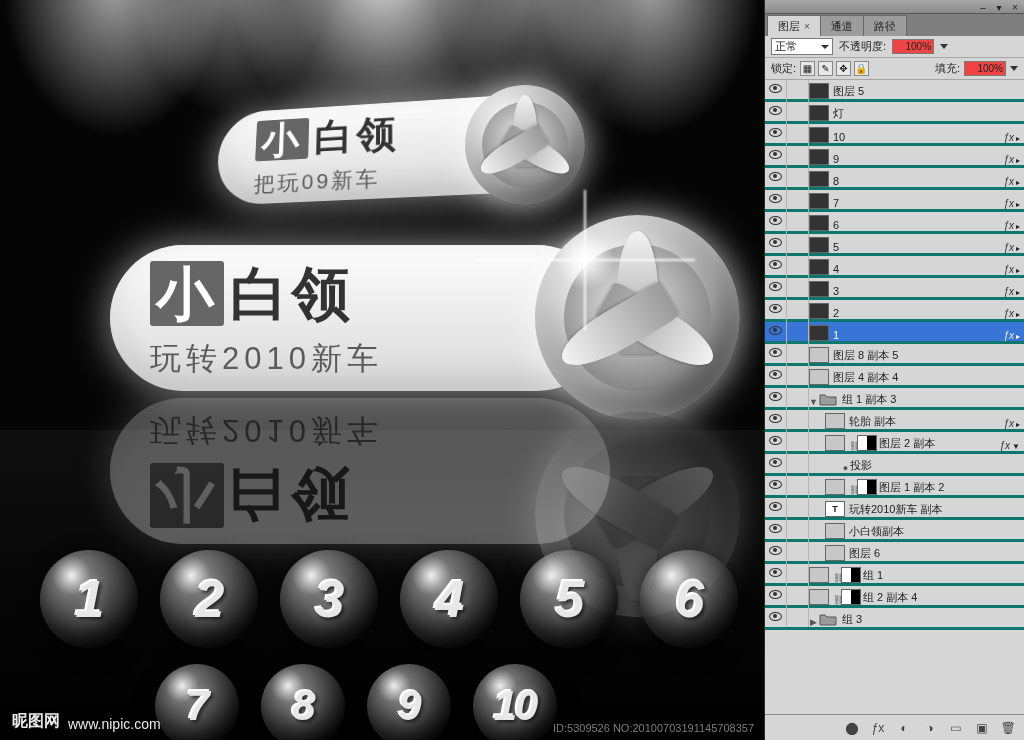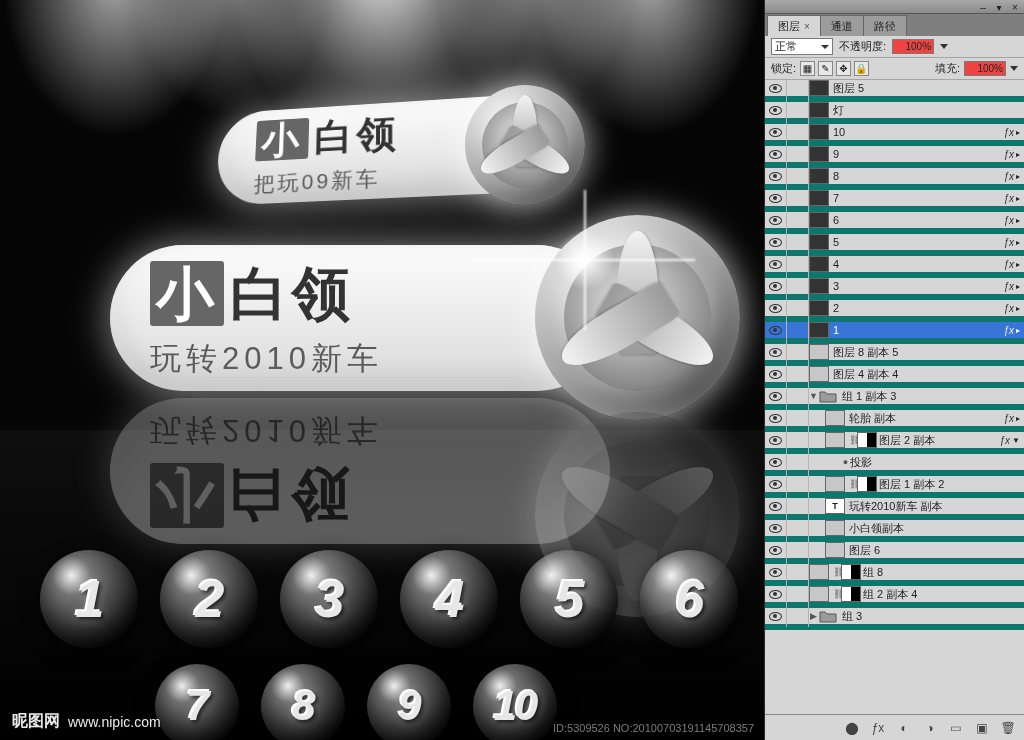--- a/index.html
+++ b/index.html
@@ -46,21 +46,21 @@
 .num-row.r1 { left:40px; top:550px; }
 .num-row.r2 { left:155px; top:664px; }
 .numball { width:98px; height:98px; border-radius:50%; display:flex; align-items:center; justify-content:center;
   background: radial-gradient(circle at 32% 26%, rgba(255,255,255,.95) 0%, rgba(190,190,190,.6) 20%, rgba(70,70,70,.8) 55%, rgba(0,0,0,.9) 85%);
   box-shadow: inset 0 -10px 25px rgba(0,0,0,.6), 0 6px 20px rgba(0,0,0,.7);
   font-size:52px; font-weight:900; font-style:italic; color:#e7e7e7;
   text-shadow: -2px -2px 0 #fff, 2px 2px 4px rgba(0,0,0,.8), 0 0 12px rgba(255,255,255,.35);
   font-family: Impact, Arial Black, sans-serif; letter-spacing:-2px;}
 .num-row.r2 .numball { width:84px;height:84px;font-size:42px; }
 
-.watermark { position:absolute; left:12px; bottom:8px; color:#eaeaea; font-size:14px; display:flex; gap:8px; align-items:center; text-shadow:0 1px 3px #000;}
+.watermark { position:absolute; left:12px; bottom:8px; color:#eaeaea; font-size:14px; display:flex; gap:8px; align-items:flex-end; text-shadow:0 1px 3px #000;}
 .watermark b{font-size:16px;}
 .idstamp { position:absolute; right:10px; bottom:6px; color:#7c7c7c; font-size:11px; }
 
 
 .panel { width:260px; height:740px; background:#d6d6d6; display:flex; flex-direction:column; font-size:11px; color:#222; border-left:1px solid #2b2b2b;}
 .panel-topbar { height:14px; background:linear-gradient(#a8a8a8,#8b8b8b); border-bottom:1px solid #555; display:flex; justify-content:flex-end; align-items:center; gap:4px; padding-right:3px;}
 .panel-topbar i { width:12px;height:10px; font-style:normal;font-size:10px;color:#222;text-align:center;}
 .tabs { display:flex; height:22px; align-items:flex-end; background:#7f7f7f; padding:2px 2px 0; gap:0;}
 .tab { padding:3px 10px 2px; background:#9c9c9c; border:1px solid #666; border-bottom:none; margin-right:-1px; position:relative;}
 .tab.active { background:#d6d6d6; z-index:1;}
@@ -69,21 +69,21 @@
 .select { flex:0 0 62px; height:17px; background:#fff; border:1px solid #7a7a7a; display:flex; align-items:center; padding:0 3px; justify-content:space-between;}
 .select svg{width:8px;height:8px;}
 .lbl { font-size:11px; }
 .pct { width:42px; height:15px; background:#ef4444; border:1px solid #7a7a7a; text-align:right; padding:0 2px; font-size:10px; line-height:13px;}
 .tri { width:0;height:0;border-left:4px solid transparent;border-right:4px solid transparent;border-top:5px solid #333;}
 .lock-row { display:flex; align-items:center; height:22px; padding:0 6px; gap:4px; border-bottom:1px solid #a5a5a5;}
 .lockicons { display:flex; gap:3px; }
 .lockicons span { width:15px; height:15px; border:1px solid #888; background:#e8e8e8; display:flex;align-items:center;justify-content:center;font-size:10px;}
 
 .layer-list { flex:1; overflow-y:auto; background:#d6d6d6;}
-.layer { display:flex; align-items:center; height:22px; border-bottom:6px solid #0f766e; background:#d6d6d6; cursor:default;}
+.layer { display:flex; align-items:flex-end; height:22px; border-bottom:3px solid #0f766e; background:#d6d6d6; cursor:default;}
 .layer.sel { background:#3875d7; color:#fff; }
 .vis { width:22px; height:22px; border-right:1px solid #b5b5b5; display:flex;align-items:center;justify-content:center;}
 .link { width:22px; height:22px; border-right:1px solid #b5b5b5; display:flex;align-items:center;justify-content:center;}
 .eye { width:13px;height:9px;border:1px solid #333;border-radius:50%;position:relative;}
 .eye::after{content:"";position:absolute;width:4px;height:4px;background:#333;border-radius:50%;left:3px;top:1px;}
 .indent { display:inline-block; flex-shrink:0; }
 .arrow { width:9px;display:inline-flex;justify-content:center;color:#555;font-size:9px;flex-shrink:0;}
 .thumb { width:20px;height:16px;border:1px solid #666;background:#c7c7c7;margin-right:4px;flex-shrink:0;position:relative;display:flex;align-items:center;justify-content:center;font-size:9px;font-weight:bold;}
 .thumb.folder { background:none;border:none;color:#777;}
 .thumb.folder svg{width:18px;height:14px;}
@@ -438,21 +438,21 @@
       </div>
       <div class="layer">
         <div class="vis">
           <div class="eye"></div>
         </div>
         <div class="link"></div>
         <span class="indent" style="width: 0px;"></span>
         <span class="thumb "></span>
         <span class="chain">⛓</span>
         <span class="mask-thumb"></span>
-        <span class="lname">组 8</span>
+        <span class="lname">组 1</span>
       </div>
       <div class="layer">
         <div class="vis">
           <div class="eye"></div>
         </div>
         <div class="link"></div>
         <span class="indent" style="width: 0px;"></span>
         <span class="thumb "></span>
         <span class="chain">⛓</span>
         <span class="mask-thumb"></span>

